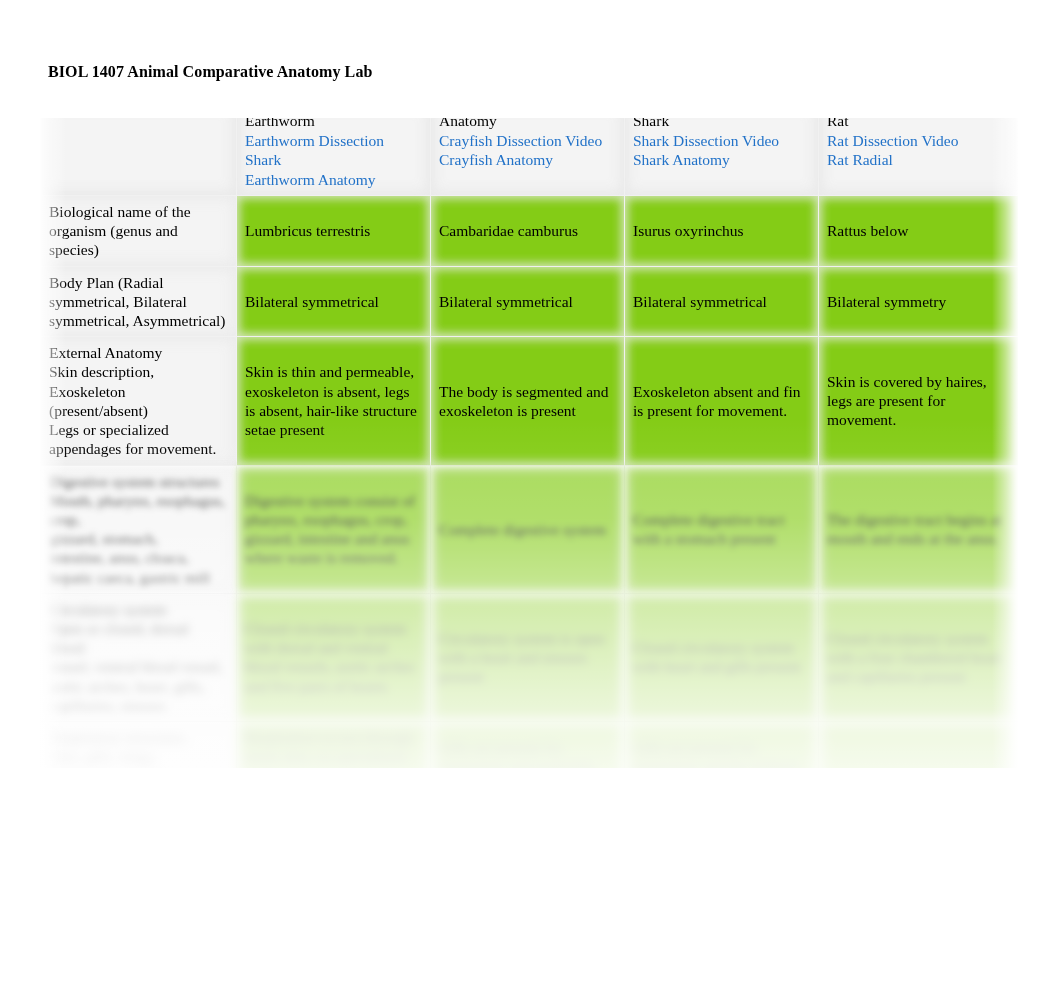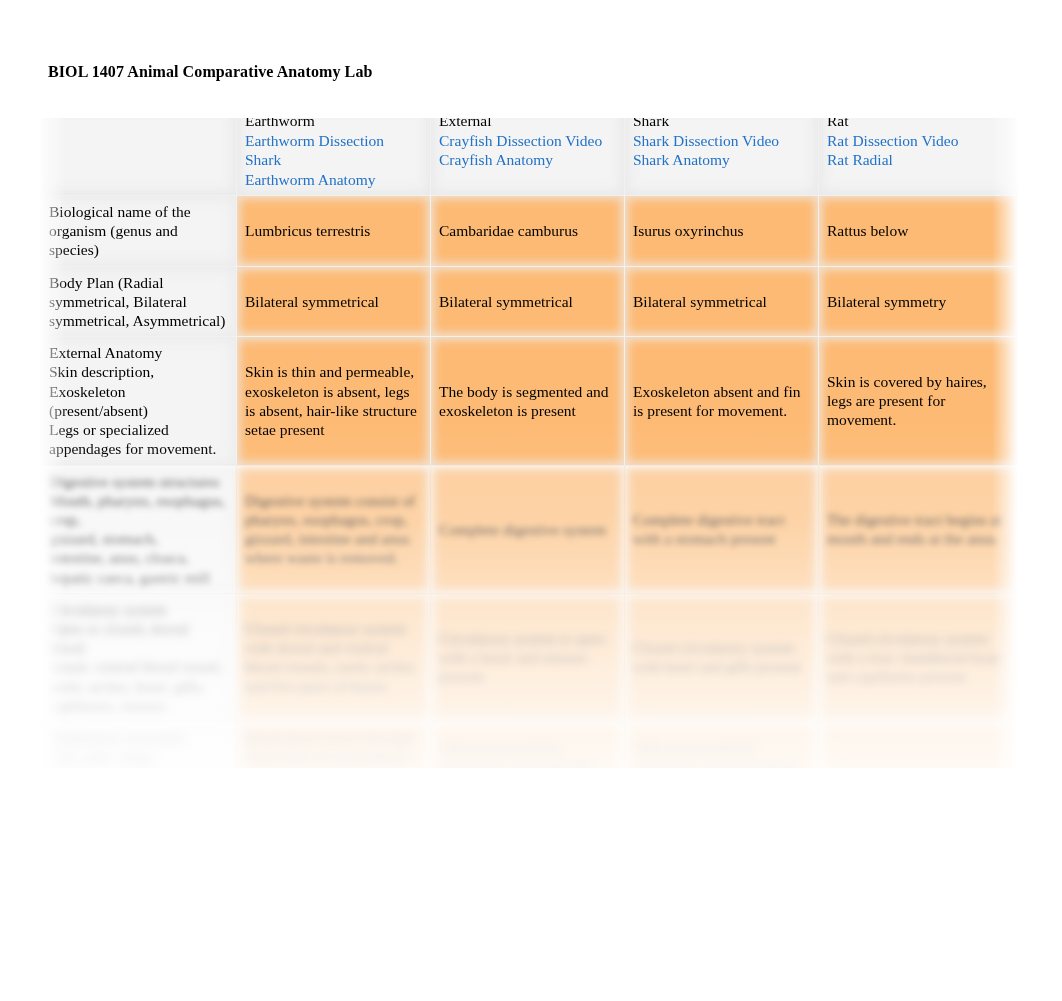--- a/index.html
+++ b/index.html
@@ -72,21 +72,21 @@
   table.chart col.c3 { width: 194px; }
   table.chart col.c4 { width: 194px; }
   table.chart col.c5 { width: 200px; }
 
   table.chart td {
     vertical-align: middle;
     padding: 6px 10px 6px 8px;
     font-size: 15.5px;
     line-height: 1.24;
     border: 1px solid #f1f1f1;
-    background: #fdba74;
+    background: #84cc16;
     box-shadow: inset 0 0 10px 3px rgba(238,238,238,0.75);
   }
   table.chart tr.header-row td {
     vertical-align: top;
     background: #f4f4f4;
     box-shadow: inset 0 0 12px 4px rgba(232,232,232,0.9);
   }
   table.chart td.rowlabel {
     vertical-align: top;
     background: #f4f4f4;
@@ -161,21 +161,21 @@
         <tr class="header-row">
           <td></td>
 
           <td>
             <span class="animal-name">Earthworm</span>
             <a class="res-link" href="#">Earthworm Dissection Shark</a>
             <a class="res-link" href="#">Earthworm Anatomy</a>
           </td>
 
           <td>
-            <span class="animal-name">External</span>
+            <span class="animal-name">Anatomy</span>
             <a class="res-link" href="#">Crayfish Dissection Video</a>
             <a class="res-link" href="#">Crayfish Anatomy</a>
           </td>
 
           <td>
             <span class="animal-name">Shark</span>
             <a class="res-link" href="#">Shark Dissection Video</a>
             <a class="res-link" href="#">Shark Anatomy</a>
           </td>
 

